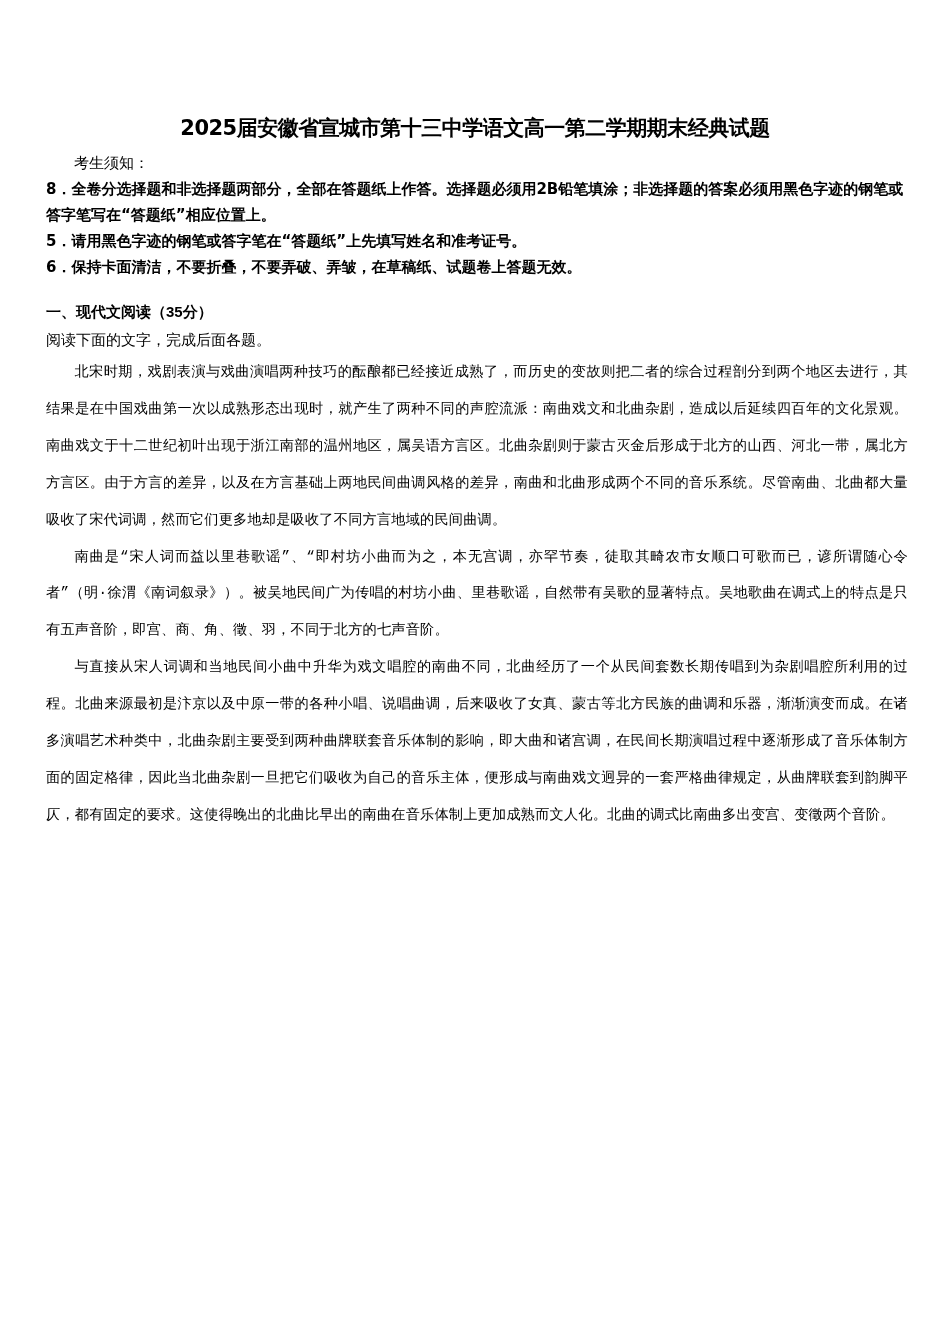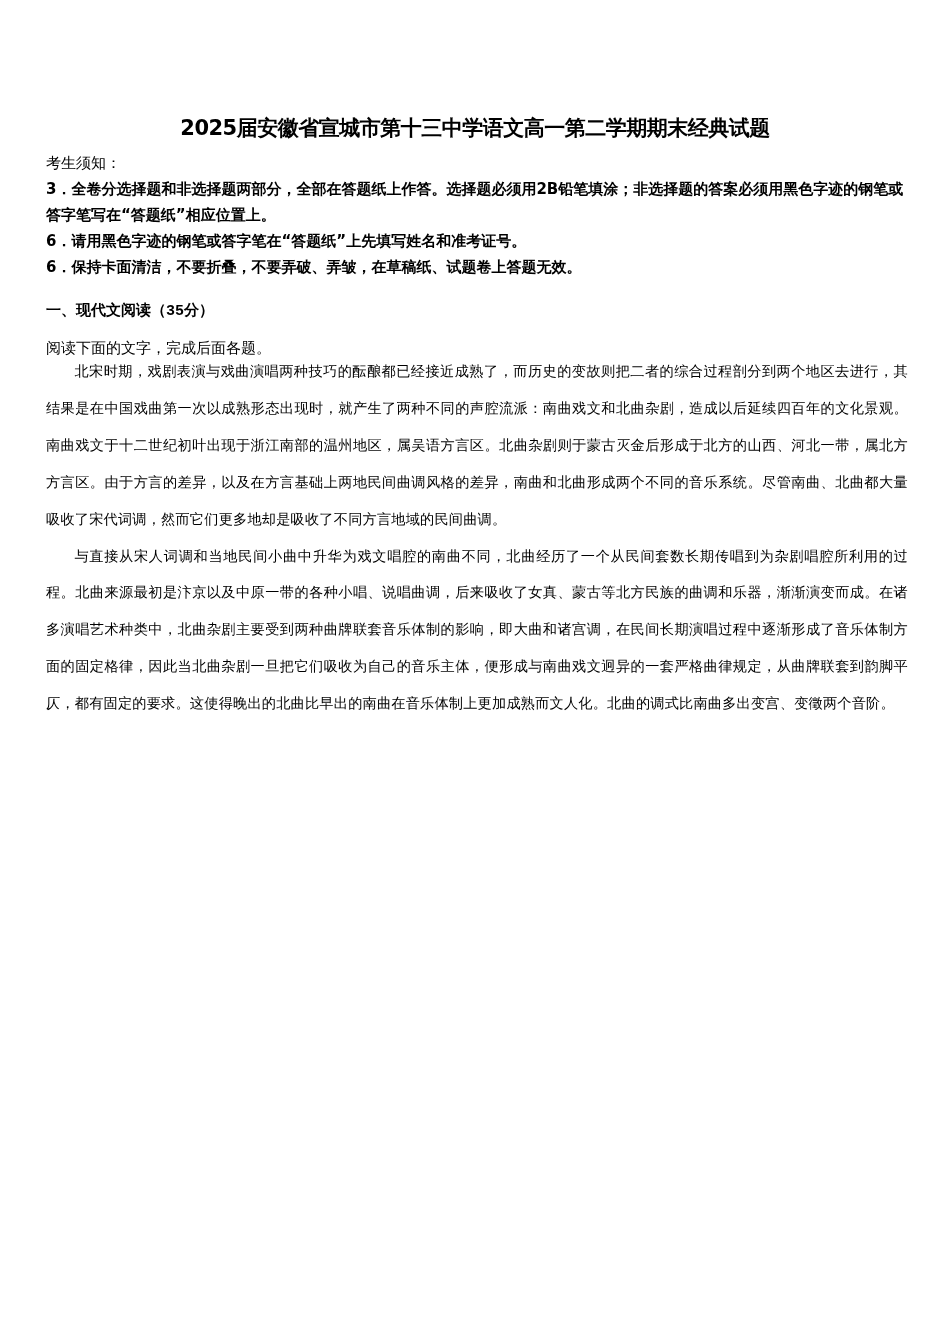--- a/index.html
+++ b/index.html
@@ -39,42 +39,43 @@
       left: 46px;
       top: 150px;
       width: 870px;
       font-family: "DejaVu Sans", "Liberation Sans", sans-serif;
       font-size: 15px;
       line-height: 26px;
       font-weight: bold;
     }
     .notice .head {
       font-weight: normal;
+      margin-left: 28px;
     }
     .notice p {
       margin: 0;
     }
     .section {
       position: absolute;
       left: 46px;
       top: 300px;
       width: 870px;
     }
     .section-title {
-      font-family: Liberation Mono, monospace;
+      font-family: Liberation Sans, sans-serif;
       font-weight: bold;
       font-size: 15px;
       line-height: 24px;
       margin: 0;
     }
     .instruction {
       font-family: Liberation Sans, sans-serif;
       font-size: 15px;
       line-height: 24px;
-      margin: 12px 0 8px 0;
+      margin: 4px 0 8px 0;
     }
     .body-text {
       position: absolute;
       left: 46px;
       top: 354px;
       width: 862px;
     }
     .para {
       margin: 0;
       font-size: 14.2px;
@@ -87,28 +88,29 @@
   </style>
 </head>
 <body>
 
 <div class="page">
 
   <div class="title">2025届安徽省宣城市第十三中学语文高一第二学期期末经典试题</div>
 
   <div class="notice">
     <p class="head">考生须知：</p>
-    <p>3．全卷分选择题和非选择题两部分，全部在答题纸上作答。选择题必须用2B铅笔填涂；非选择题的答案必须用黑色字迹的钢笔或答字笔写在“答题纸”相应位置上。</p>
-    <p>6．请用黑色字迹的钢笔或答字笔在“答题纸”上先填写姓名和准考证号。</p>
+    <p>8．全卷分选择题和非选择题两部分，全部在答题纸上作答。选择题必须用2B铅笔填涂；非选择题的答案必须用黑色字迹的钢笔或答字笔写在“答题纸”相应位置上。</p>
+    <p>5．请用黑色字迹的钢笔或答字笔在“答题纸”上先填写姓名和准考证号。</p>
     <p>6．保持卡面清洁，不要折叠，不要弄破、弄皱，在草稿纸、试题卷上答题无效。</p>
   </div>
 
   <div class="section">
     <p class="section-title">一、现代文阅读（35分）</p>
     <p class="instruction">阅读下面的文字，完成后面各题。</p>
   </div>
 
   <div class="body-text">
     <p class="para">北宋时期，戏剧表演与戏曲演唱两种技巧的酝酿都已经接近成熟了，而历史的变故则把二者的综合过程剖分到两个地区去进行，其结果是在中国戏曲第一次以成熟形态出现时，就产生了两种不同的声腔流派：南曲戏文和北曲杂剧，造成以后延续四百年的文化景观。南曲戏文于十二世纪初叶出现于浙江南部的温州地区，属吴语方言区。北曲杂剧则于蒙古灭金后形成于北方的山西、河北一带，属北方方言区。由于方言的差异，以及在方言基础上两地民间曲调风格的差异，南曲和北曲形成两个不同的音乐系统。尽管南曲、北曲都大量吸收了宋代词调，然而它们更多地却是吸收了不同方言地域的民间曲调。</p>
+    <p class="para">南曲是“宋人词而益以里巷歌谣”、“即村坊小曲而为之，本无宫调，亦罕节奏，徒取其畸农市女顺口可歌而已，谚所谓随心令者”（明·徐渭《南词叙录》）。被吴地民间广为传唱的村坊小曲、里巷歌谣，自然带有吴歌的显著特点。吴地歌曲在调式上的特点是只有五声音阶，即宫、商、角、徵、羽，不同于北方的七声音阶。</p>
     <p class="para">与直接从宋人词调和当地民间小曲中升华为戏文唱腔的南曲不同，北曲经历了一个从民间套数长期传唱到为杂剧唱腔所利用的过程。北曲来源最初是汴京以及中原一带的各种小唱、说唱曲调，后来吸收了女真、蒙古等北方民族的曲调和乐器，渐渐演变而成。在诸多演唱艺术种类中，北曲杂剧主要受到两种曲牌联套音乐体制的影响，即大曲和诸宫调，在民间长期演唱过程中逐渐形成了音乐体制方面的固定格律，因此当北曲杂剧一旦把它们吸收为自己的音乐主体，便形成与南曲戏文迥异的一套严格曲律规定，从曲牌联套到韵脚平仄，都有固定的要求。这使得晚出的北曲比早出的南曲在音乐体制上更加成熟而文人化。北曲的调式比南曲多出变宫、变徵两个音阶。</p>
   </div>
 
 </div>
 
 </body></html>

